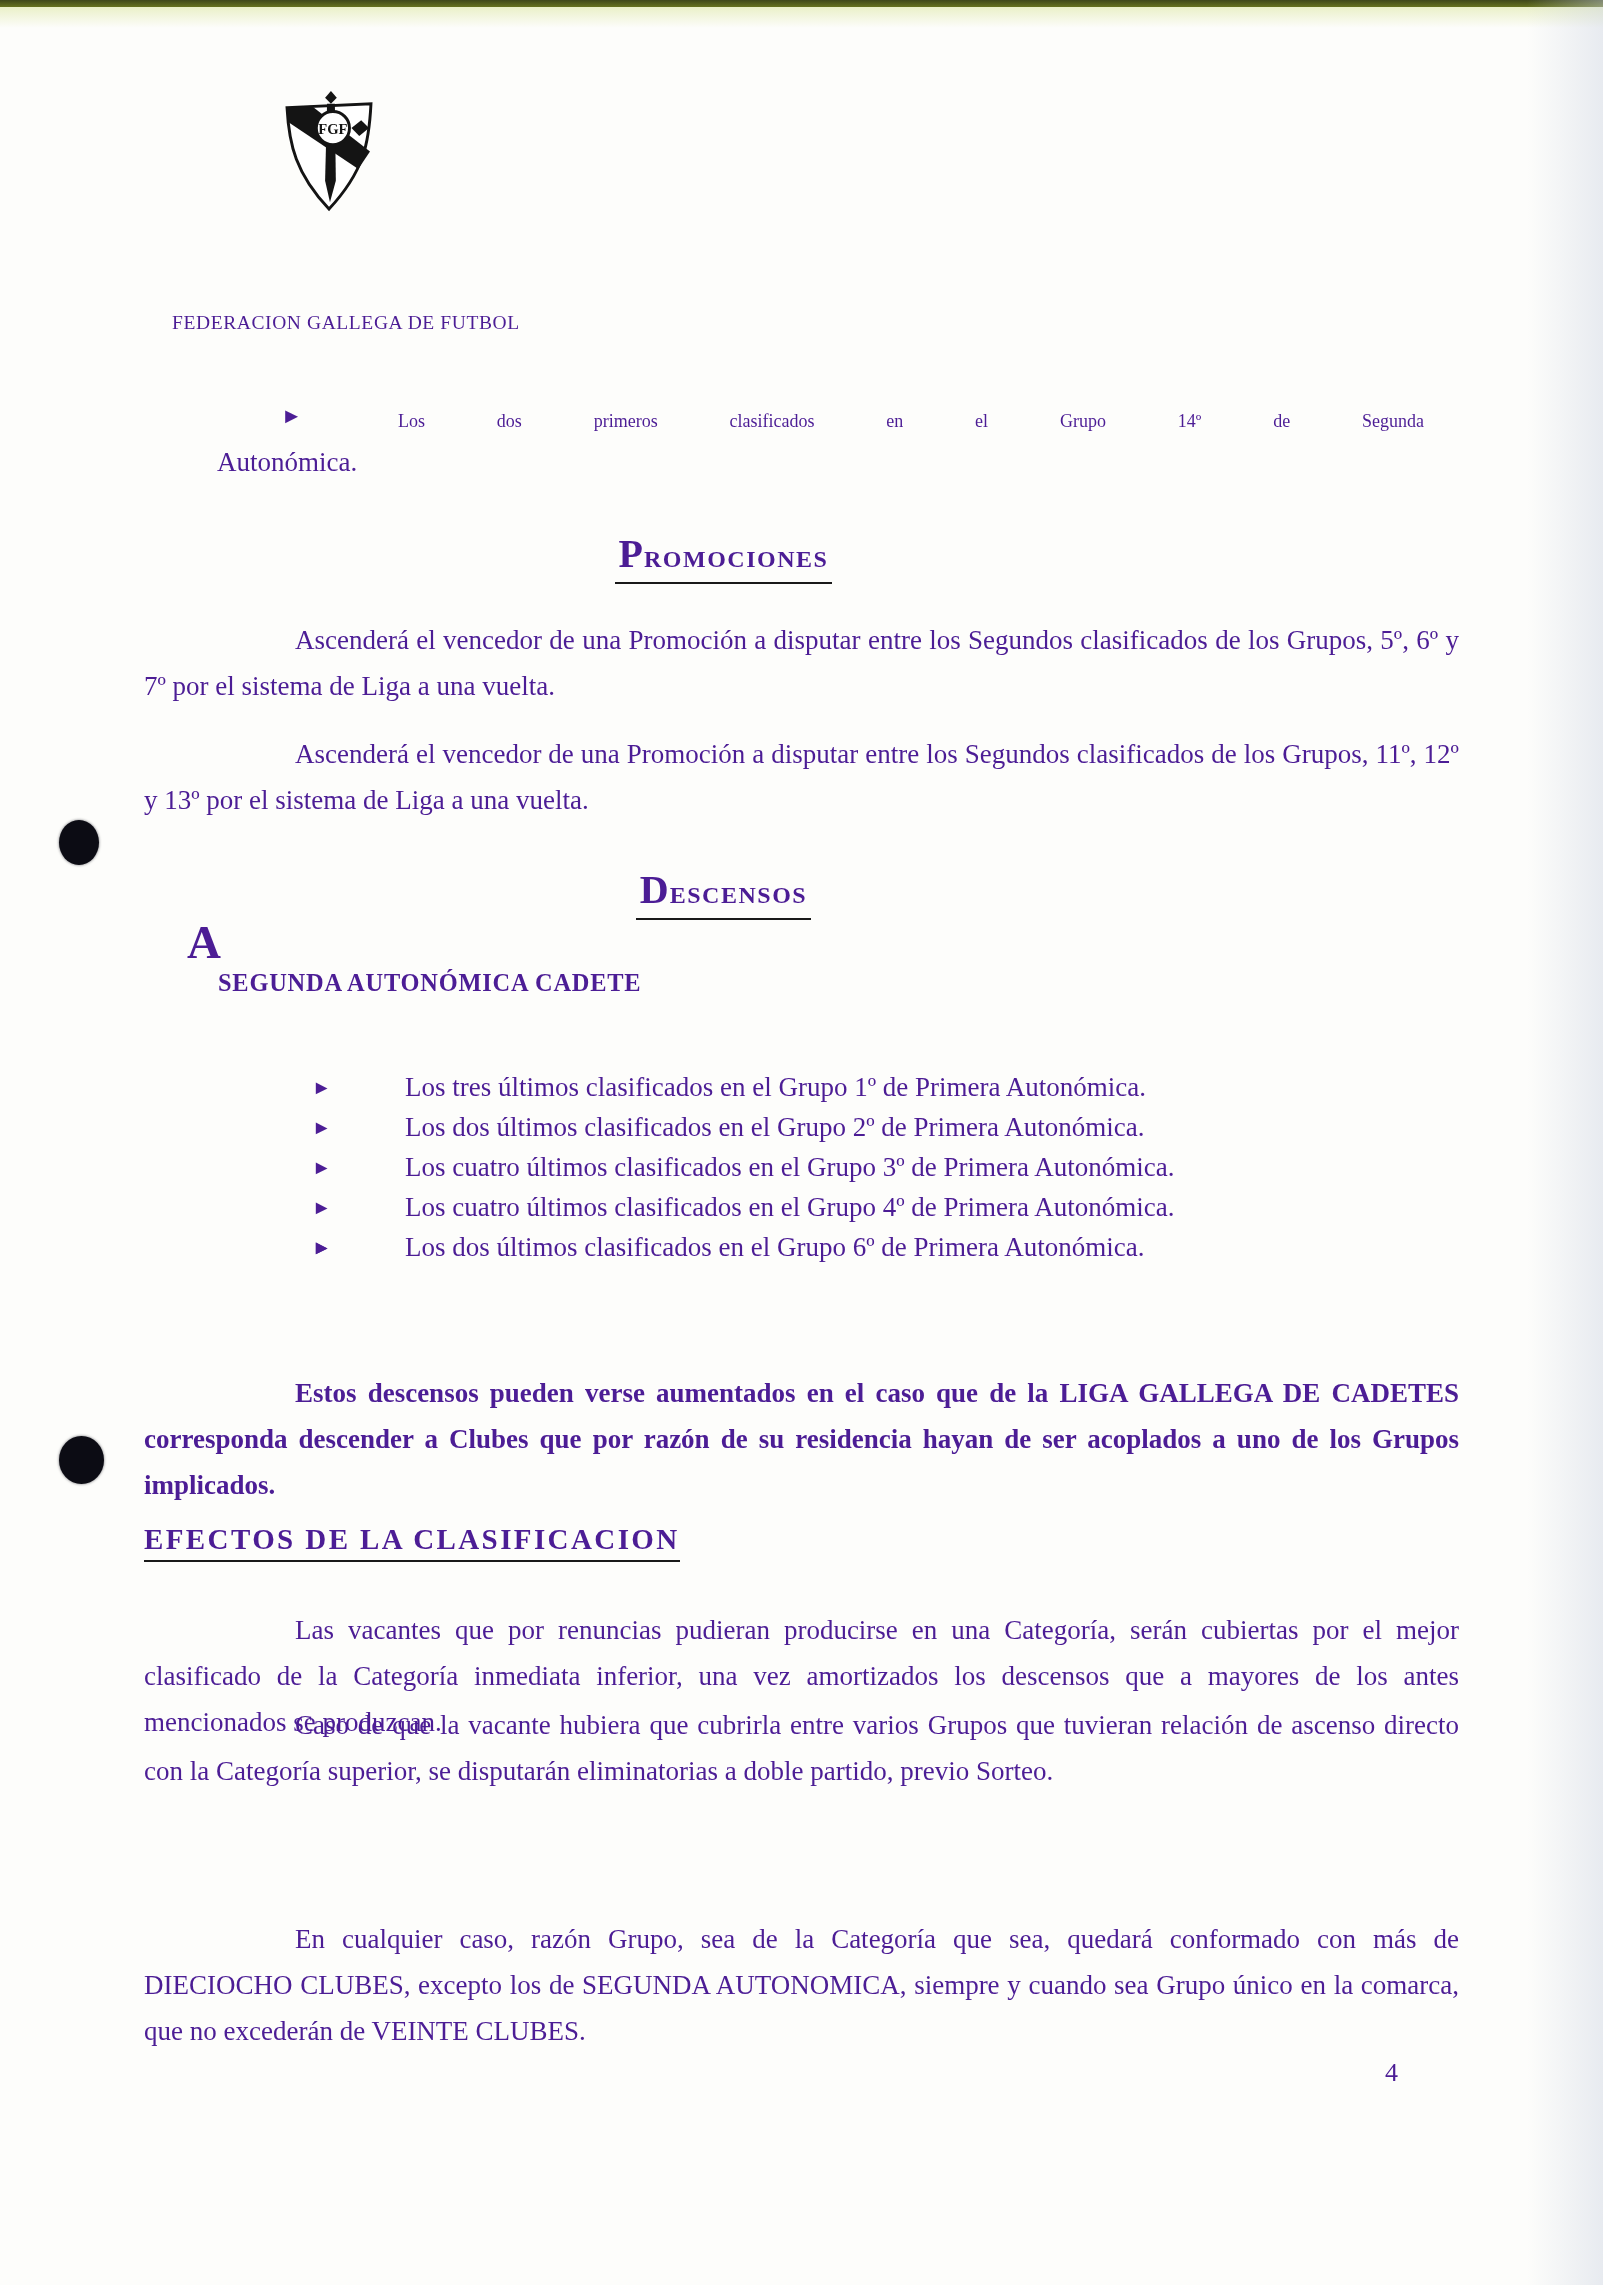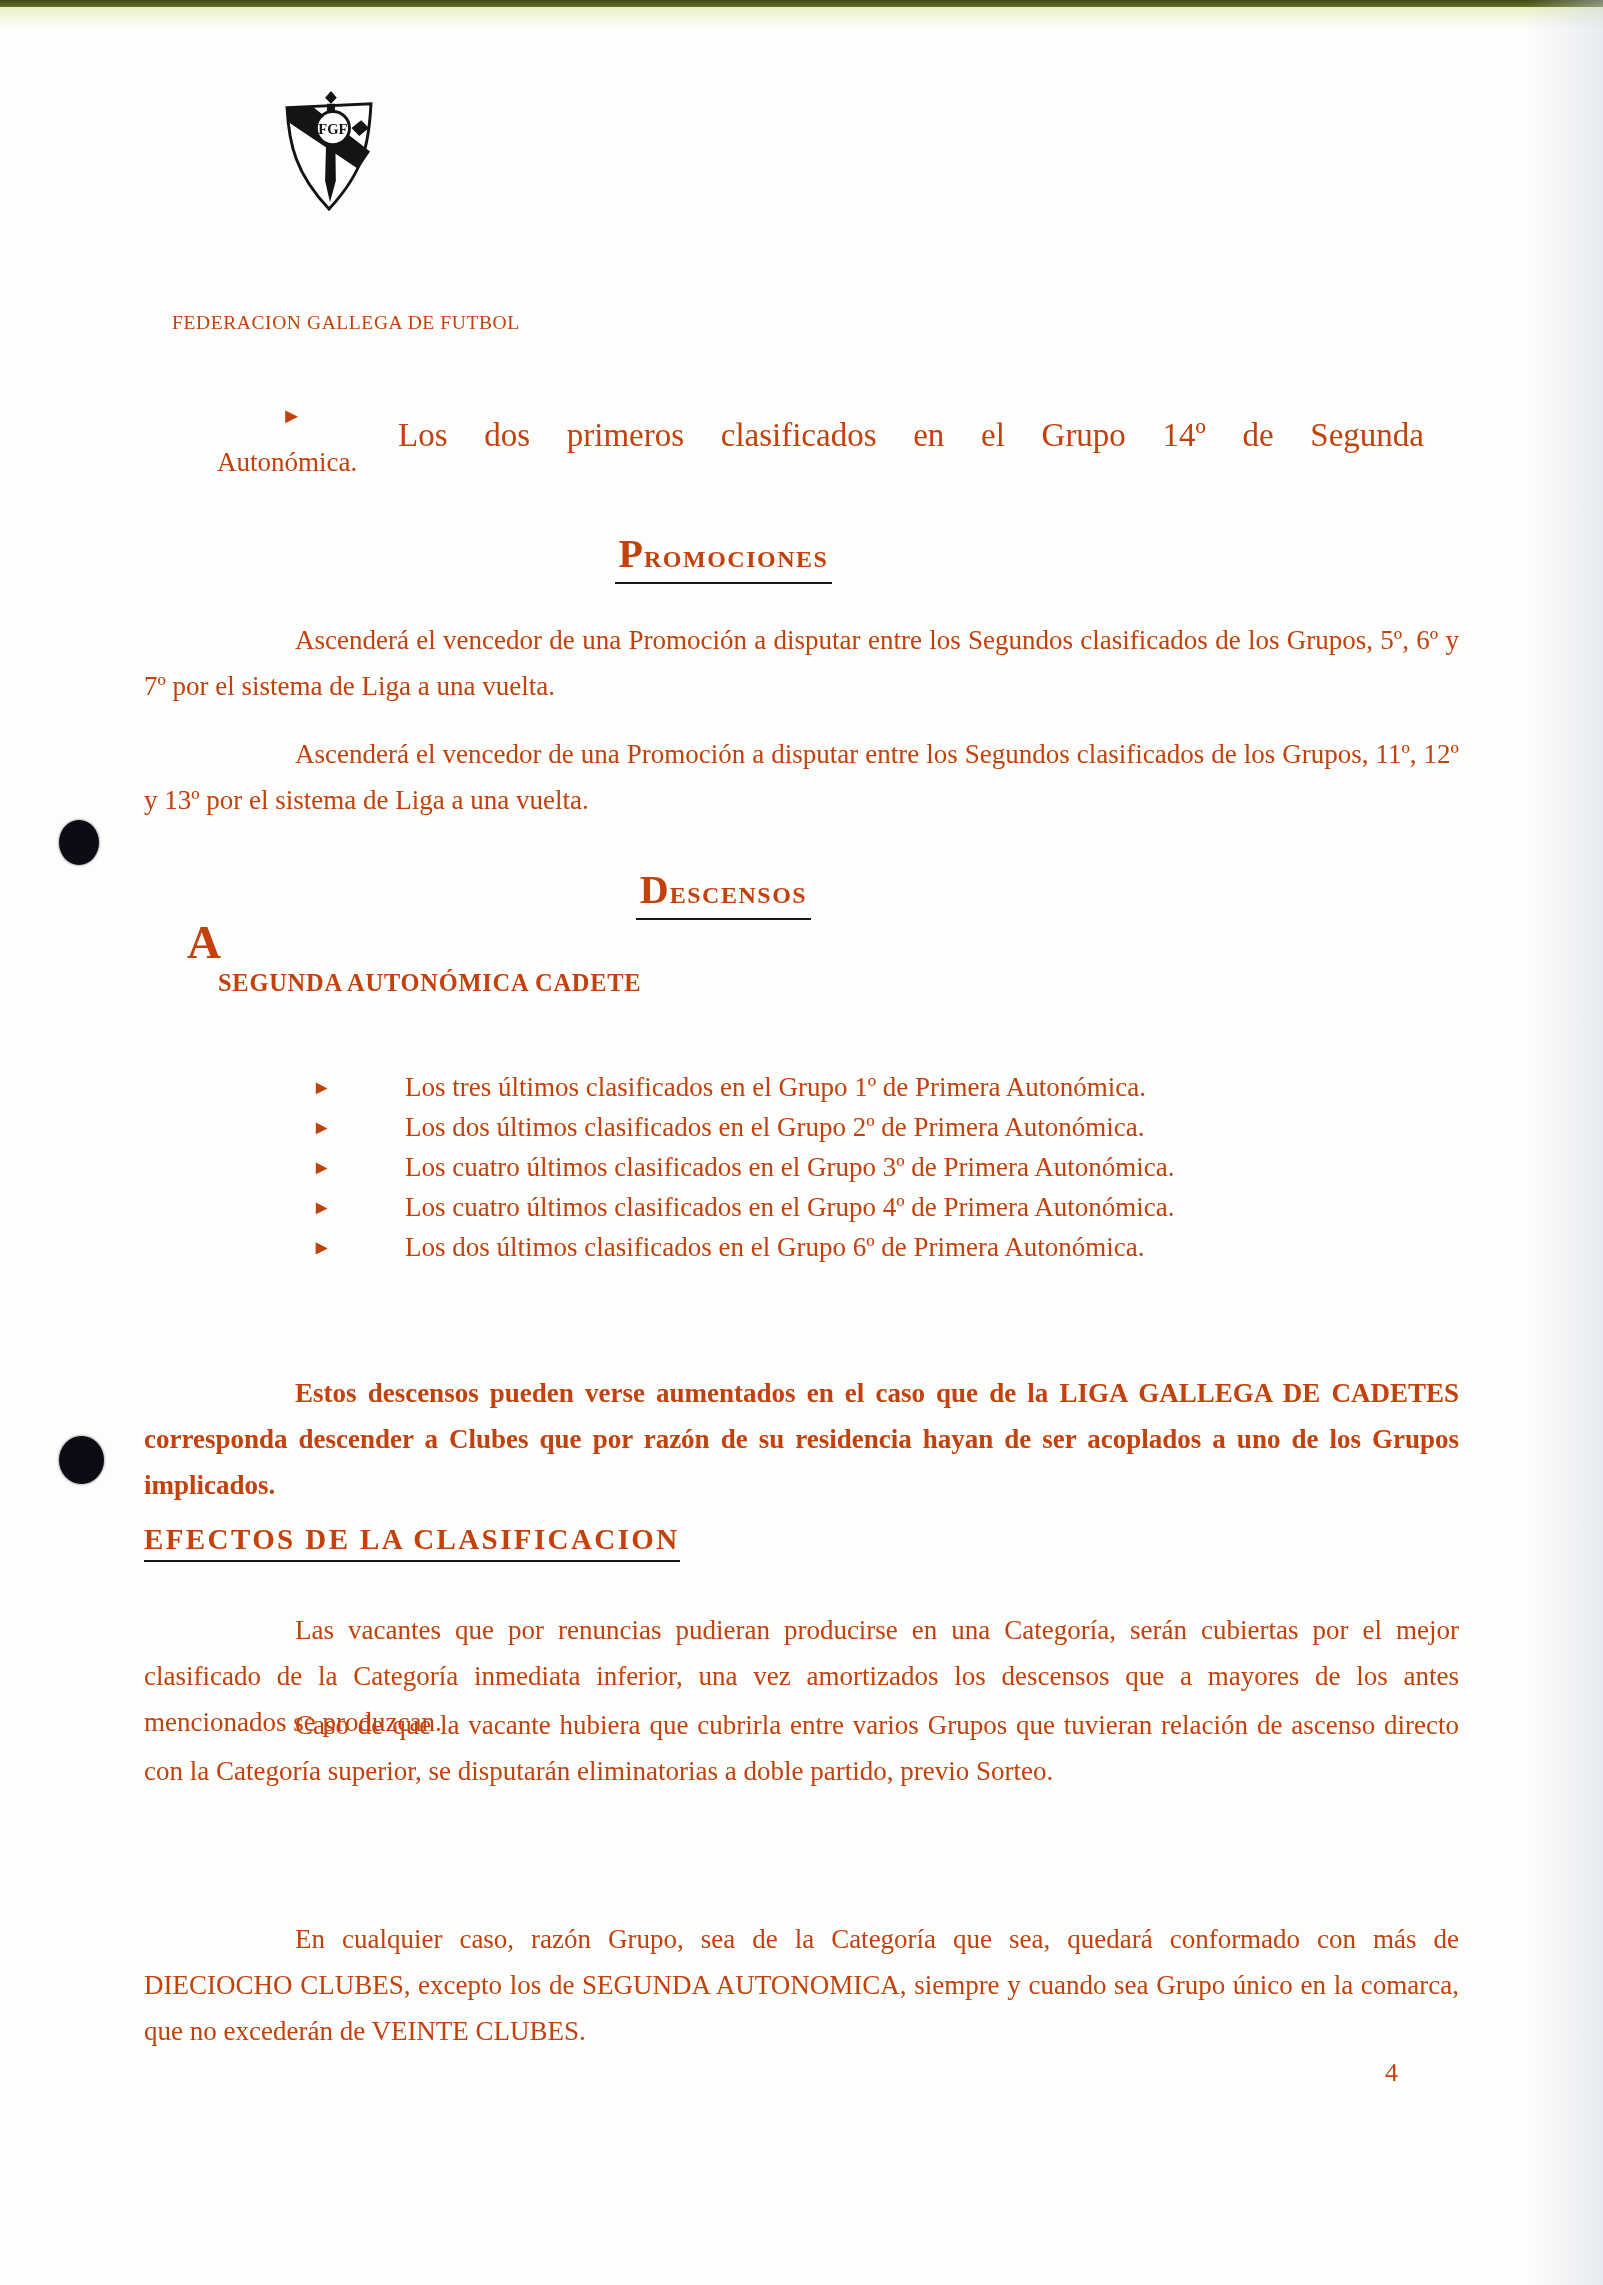--- a/index.html
+++ b/index.html
@@ -1,43 +1,43 @@
 <!DOCTYPE html>
 <html><head>
 <meta charset="utf-8">
 <style>
   html,body{margin:0;padding:0;background:#e8e8e8;}
   .page{
     position:relative;
     width:1603px;height:2286px;
     background:#fdfdfb;
     font-family:"Liberation Serif", serif;
-    color:#c2410c;
+    color:#4c1d95;
     overflow:hidden;
     margin:0 auto;
   }
   .abs{position:absolute;}
   
   .top-bar{left:0;top:0;width:1603px;height:6.8px;
     background:linear-gradient(to bottom,#3f471a,#66721f);}
   .top-fade{left:0;top:6.8px;width:1603px;height:21.5px;
     background:linear-gradient(to bottom,#eaf0c8,rgba(255,255,255,0));}
   .right-shade{right:0;top:0;width:76px;height:2286px;
     background:linear-gradient(to right,rgba(210,216,228,0),rgba(205,212,226,0.45));}
   
   .dot{background:#0c0c14;border-radius:50%;box-shadow:0 0 2.9px rgba(10,10,20,.6);}
   .dot1{left:59px;top:820px;width:40px;height:45px;}
   .dot2{left:59px;top:1436px;width:45px;height:48px;}
   
   .org-name{left:172px;top:312px;font-size:19.5px;letter-spacing:0.6px;white-space:nowrap;}
   .crest{left:280px;top:91px;width:98px;height:122px;}
   
   .intro-bullet{left:281px;top:404px;font-size:21.5px;}
-  .intro-line1{left:398px;top:400px;width:1026px;font-size:33px;line-height:43px;
-    text-align:justify;text-align-last:justify;margin-top:14px;}
+  .intro-line1{left:398px;top:400px;width:1026px;font-size:18px;line-height:43px;
+    text-align:justify;text-align-last:justify;}
   .intro-line2{left:217px;top:441px;font-size:27px;line-height:43px;}
   
   .center-head{left:0;top:0;width:1447px;text-align:center;font-weight:bold;white-space:nowrap;}
   .head-underline{display:inline-block;border-bottom:2.9px solid #191919;padding:0 3.9px 4.9px 3.9px;}
   .head-initial{font-size:40px;letter-spacing:1px;}
   .head-rest{font-size:24px;letter-spacing:1.5px;}
   .h-promociones{top:530px;}
   .h-descensos{top:866px;}
   
   .para{left:144px;width:1315px;font-size:27px;line-height:46px;text-align:justify;text-indent:151px;}

